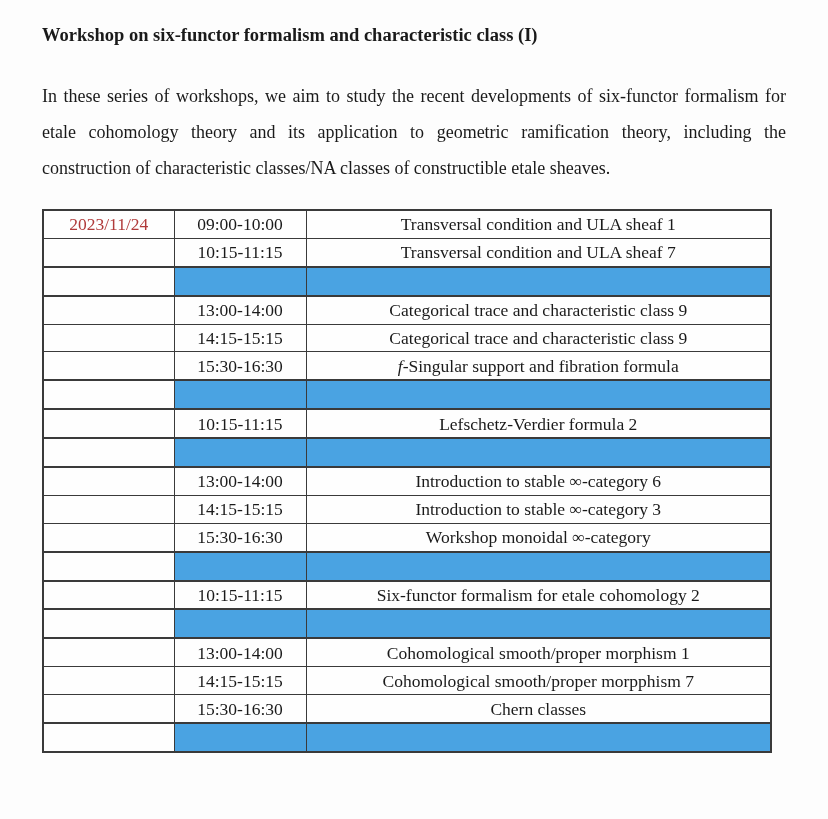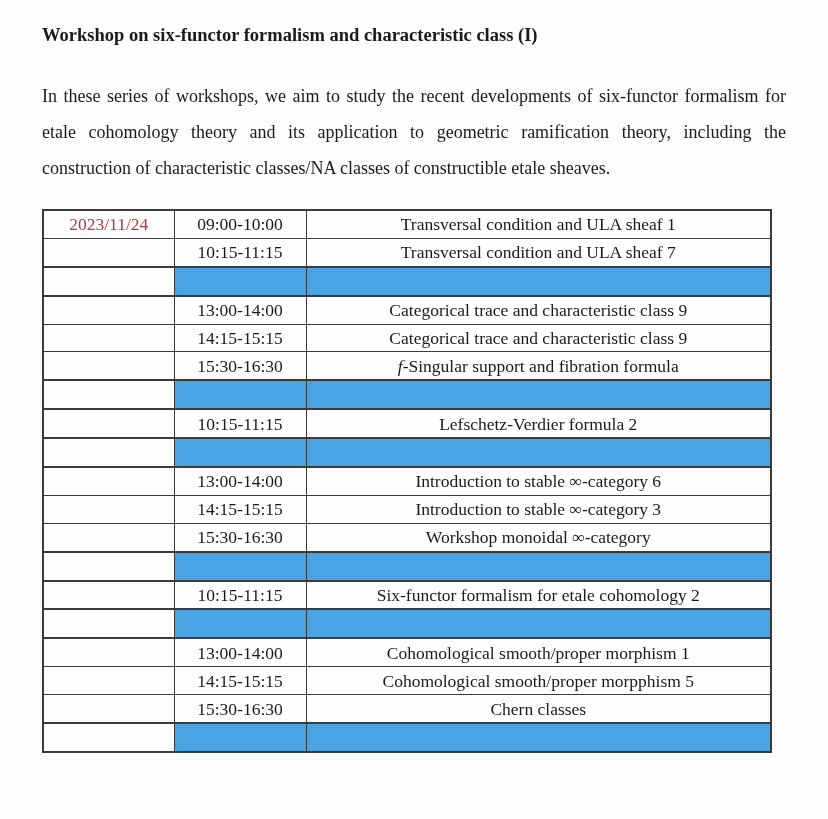--- a/index.html
+++ b/index.html
@@ -157,21 +157,21 @@
           <td class="col-title hl"></td>
         </tr>
         <tr>
           <td class="col-date"></td>
           <td class="col-time">13:00-14:00</td>
           <td class="col-title">Cohomological smooth/proper morphism 1</td>
         </tr>
         <tr>
           <td class="col-date"></td>
           <td class="col-time">14:15-15:15</td>
-          <td class="col-title">Cohomological smooth/proper morpphism 5</td>
+          <td class="col-title">Cohomological smooth/proper morpphism 7</td>
         </tr>
         <tr>
           <td class="col-date"></td>
           <td class="col-time">15:30-16:30</td>
           <td class="col-title">Chern classes</td>
         </tr>
         <tr class="break">
           <td class="col-date"></td>
           <td class="col-time hl"></td>
           <td class="col-title hl"></td>

